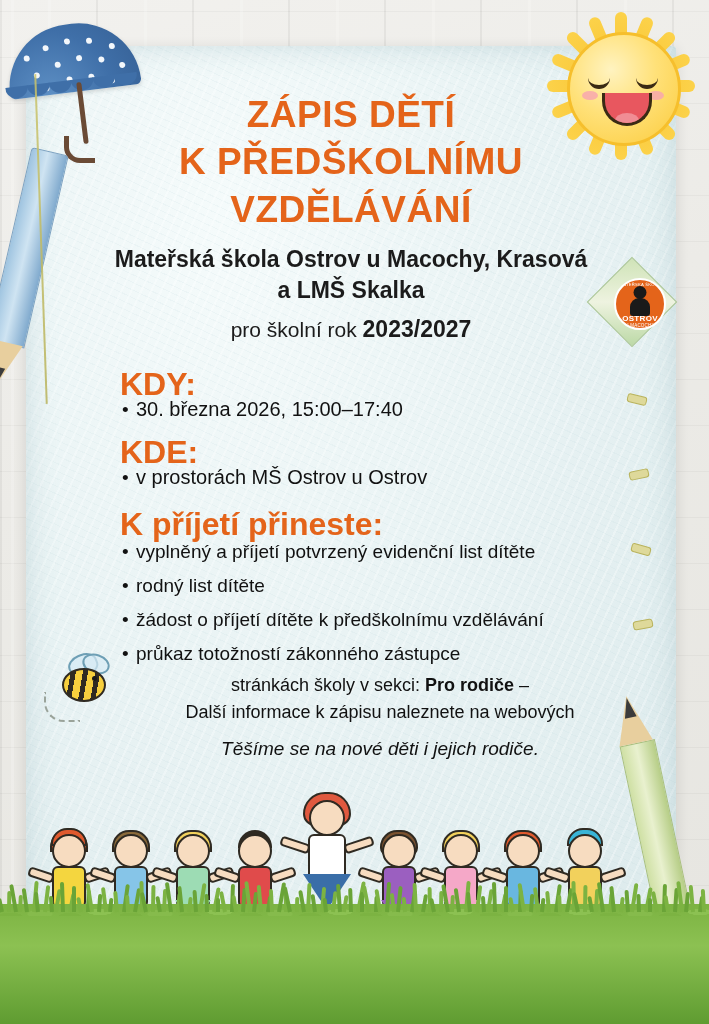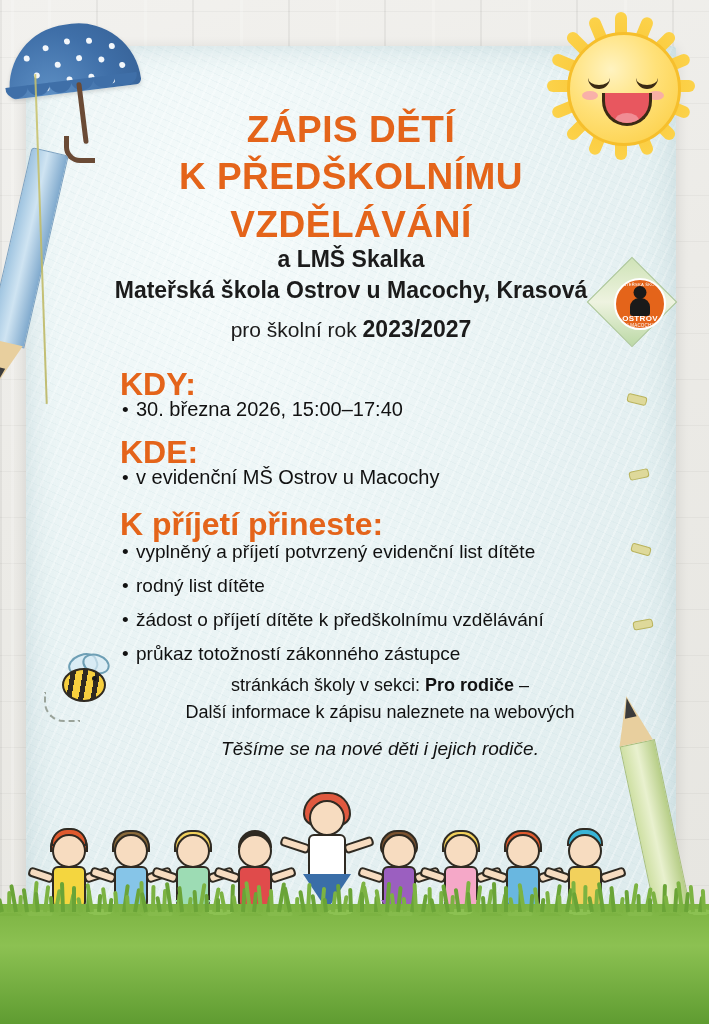--- a/index.html
+++ b/index.html
@@ -69,21 +69,21 @@
   .content {
     position: absolute;
     left: 26px;
     top: 46px;
     width: 650px;
     height: 890px;
   }
 
   .title {
     position: absolute;
-    top: 60px;
+    top: 45px;
     left: 0;
     width: 650px;
     text-align: center;
     color: #e4641a;
     font-weight: bold;
     font-size: 37px;
     line-height: 1.28;
     letter-spacing: 0.5px;
     font-family: "Liberation Sans", sans-serif;
   }
@@ -602,36 +602,36 @@
 
   <div class="content">
 
     <div class="title">
       <span class="l1">ZÁPIS DĚTÍ</span>
       <span class="l2">K PŘEDŠKOLNÍMU</span>
       <span class="l3">VZDĚLÁVÁNÍ</span>
     </div>
 
     <div class="subtitle">
+      <div>Mateřská škola Ostrov u Macochy, Krasová</div>
       <div>a LMŠ Skalka</div>
-      <div>Mateřská škola Ostrov u Macochy, Krasová</div>
     </div>
 
     <div class="schoolyear">
       <span>pro školní rok </span><span class="year">2023/2027</span>
     </div>
 
     <div class="section-label blk-when">KDY:</div>
     <div class="blk-when-item">
       <span class="bullet">•</span><span>30. března 2026, 15:00–17:40</span>
     </div>
 
     <div class="section-label blk-where">KDE:</div>
     <div class="blk-where-item">
-      <span class="bullet">•</span><span>v evidenční MŠ Ostrov u Macochy</span>
+      <span class="bullet">•</span><span>v prostorách MŠ Ostrov u Ostrov</span>
     </div>
 
     <div class="section-label blk-bring">K příjetí přineste:</div>
     <div class="bring-list">
       <div class="li">
         <span class="bullet">•</span><span>vyplněný a příjetí potvrzený evidenční list dítěte</span>
       </div>
       <div class="li">
         <span class="bullet">•</span><span>rodný list dítěte</span>
       </div>

